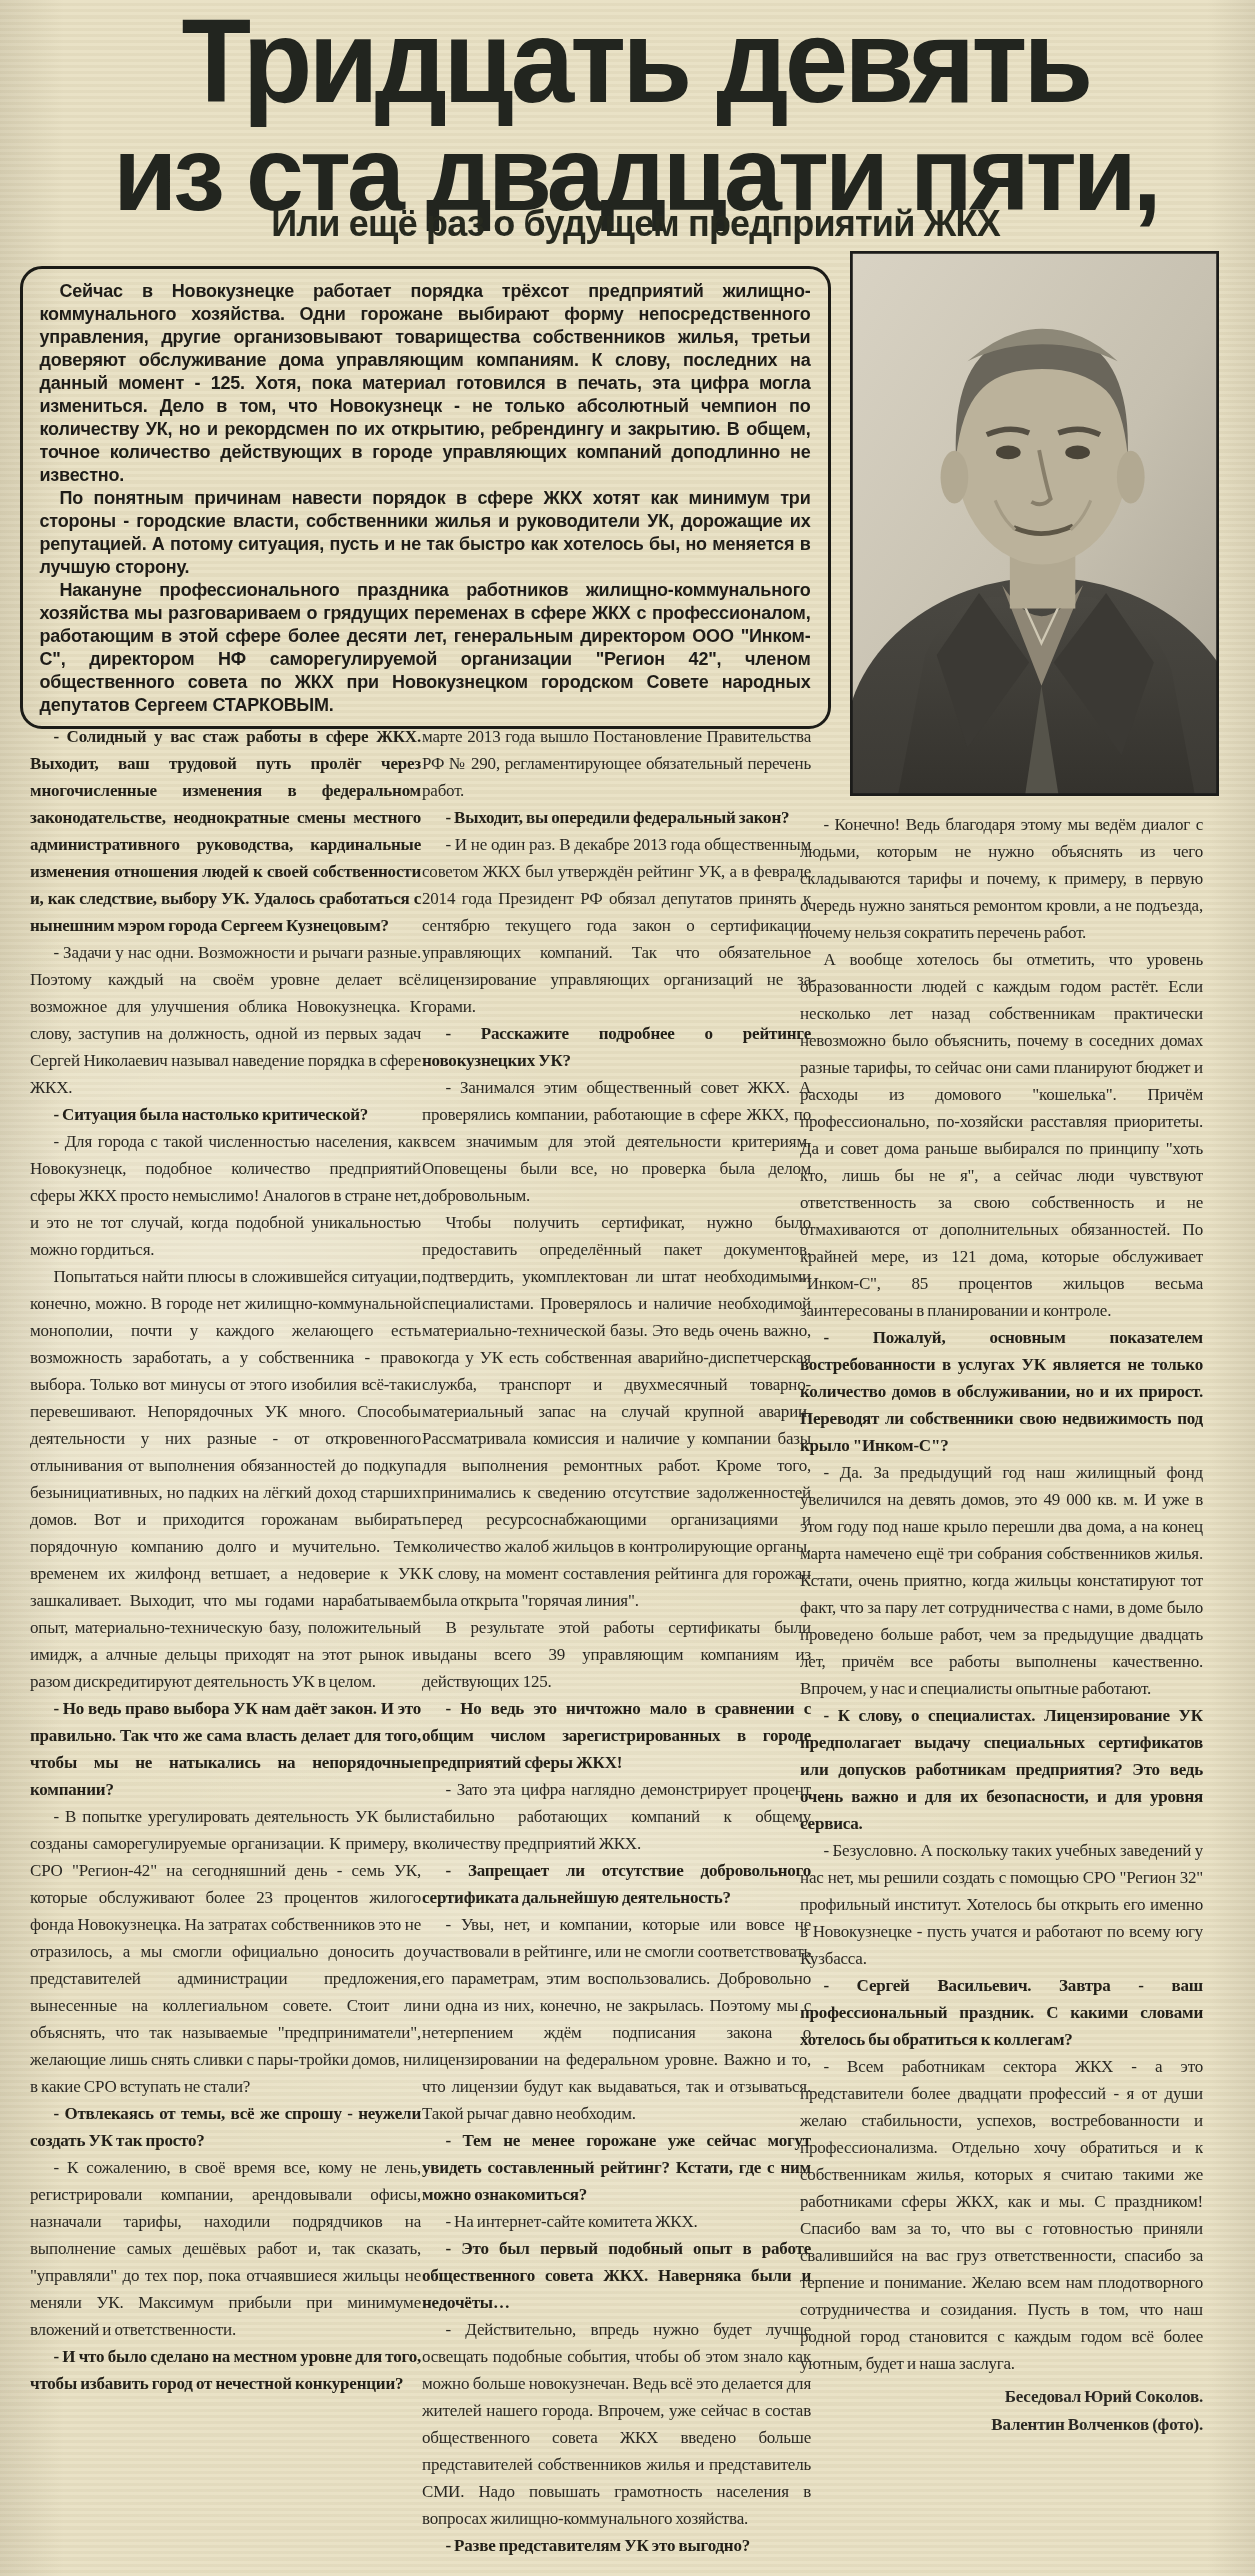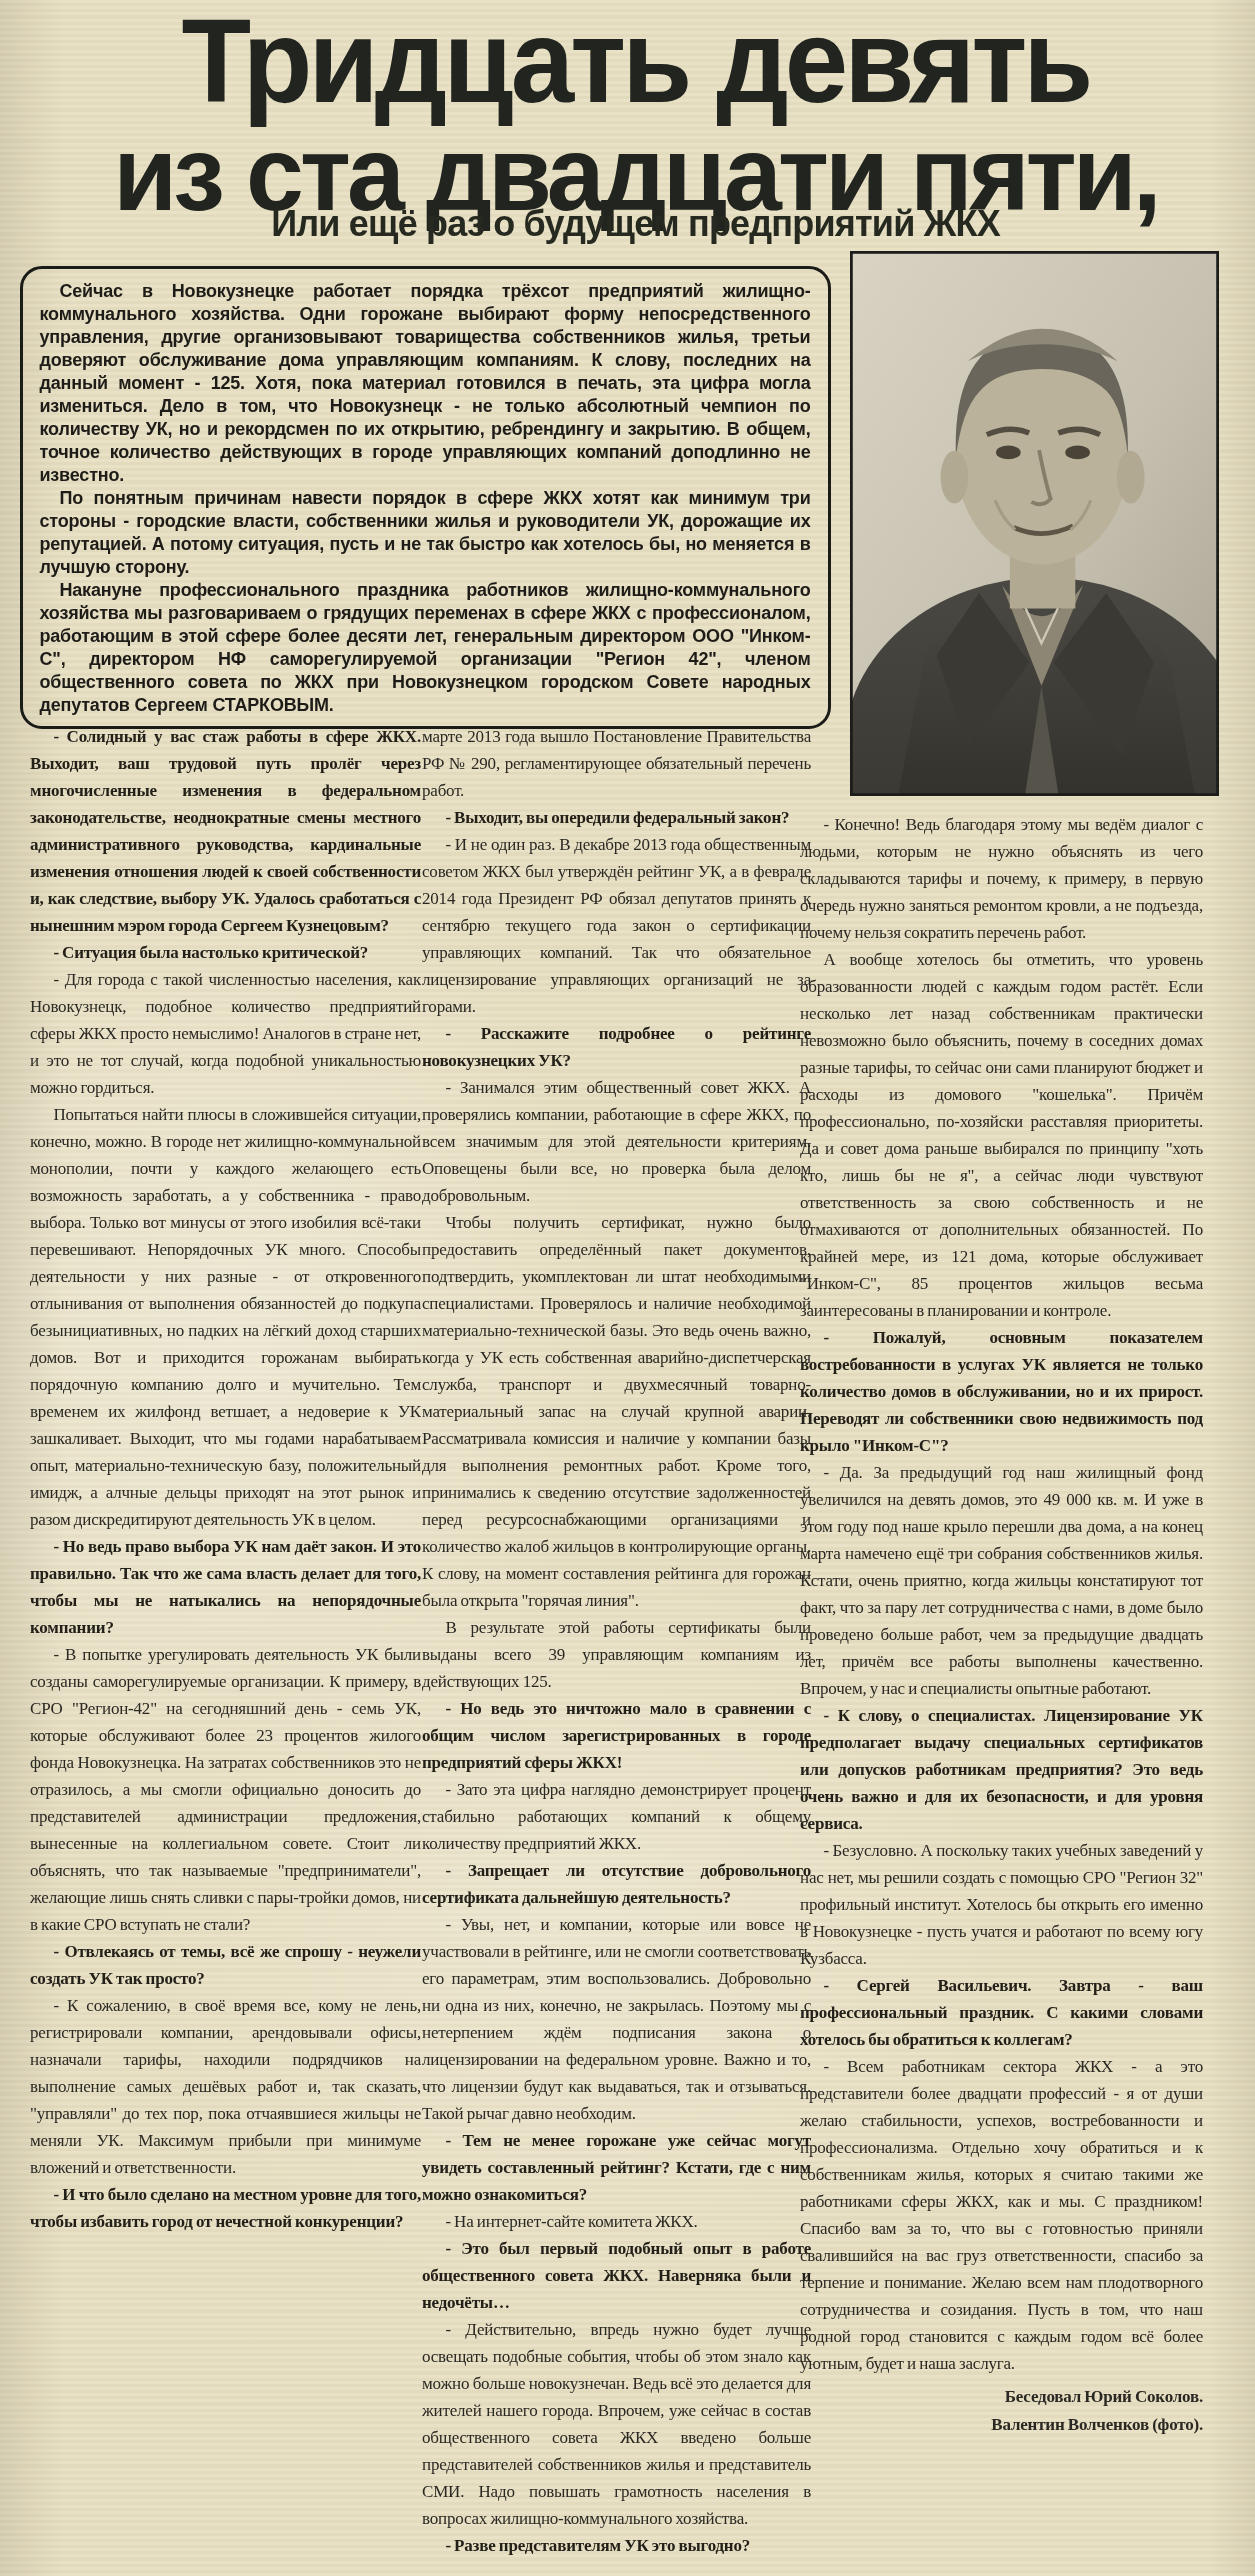--- a/index.html
+++ b/index.html
@@ -100,20 +100,21 @@
       <path d="M243 255 Q252 300 258 318 Q247 330 233 322" stroke="#877e6a" stroke-width="5" fill="none"></path>
       <path d="M210 355 Q247 372 287 353" stroke="#5d5646" stroke-width="6" fill="none"></path>
       <path d="M186 320 Q196 345 212 358" stroke="#a49b85" stroke-width="4" fill="none"></path>
       <path d="M310 320 Q300 345 284 358" stroke="#a49b85" stroke-width="4" fill="none"></path>
       <rect x="0" y="0" width="474" height="700" fill="none" stroke="#1c1c1a" stroke-width="2"></rect>
     </svg>
   </div>
 
   <div class="col c1">
     <p class="q">- Солидный у вас стаж работы в сфере ЖКХ. Выходит, ваш трудовой путь пролёг через многочисленные изменения в федеральном законодательстве, неоднократные смены местного административного руководства, кардинальные изменения отношения людей к своей собственности и, как следствие, выбору УК. Удалось сработаться с нынешним мэром города Сергеем Кузнецовым?</p>
+    <p class="a">- Задачи у нас одни. Возможности и рычаги разные. Поэтому каждый на своём уровне делает всё возможное для улучшения облика Новокузнецка. К слову, заступив на должность, одной из первых задач Сергей Николаевич называл наведение порядка в сфере ЖКХ.</p>
     <p class="q">- Ситуация была настолько критической?</p>
     <p class="a">- Для города с такой численностью населения, как Новокузнецк, подобное количество предприятий сферы ЖКХ просто немыслимо! Аналогов в стране нет, и это не тот случай, когда подобной уникальностью можно гордиться.</p>
     <p class="a">Попытаться найти плюсы в сложившейся ситуации, конечно, можно. В городе нет жилищно-коммунальной монополии, почти у каждого желающего есть возможность заработать, а у собственника - право выбора. Только вот минусы от этого изобилия всё-таки перевешивают. Непорядочных УК много. Способы деятельности у них разные - от откровенного отлынивания от выполнения обязанностей до подкупа безынициативных, но падких на лёгкий доход старших домов. Вот и приходится горожанам выбирать порядочную компанию долго и мучительно. Тем временем их жилфонд ветшает, а недоверие к УК зашкаливает. Выходит, что мы годами нарабатываем опыт, материально-техническую базу, положительный имидж, а алчные дельцы приходят на этот рынок и разом дискредитируют деятельность УК в целом.</p>
     <p class="q">- Но ведь право выбора УК нам даёт закон. И это правильно. Так что же сама власть делает для того, чтобы мы не натыкались на непорядочные компании?</p>
     <p class="a">- В попытке урегулировать деятельность УК были созданы саморегулируемые организации. К примеру, в СРО "Регион-42" на сегодняшний день - семь УК, которые обслуживают более 23 процентов жилого фонда Новокузнецка. На затратах собственников это не отразилось, а мы смогли официально доносить до представителей администрации предложения, вынесенные на коллегиальном совете. Стоит ли объяснять, что так называемые "предприниматели", желающие лишь снять сливки с пары-тройки домов, ни в какие СРО вступать не стали?</p>
     <p class="q">- Отвлекаясь от темы, всё же спрошу - неужели создать УК так просто?</p>
     <p class="a">- К сожалению, в своё время все, кому не лень, регистрировали компании, арендовывали офисы, назначали тарифы, находили подрядчиков на выполнение самых дешёвых работ и, так сказать, "управляли" до тех пор, пока отчаявшиеся жильцы не меняли УК. Максимум прибыли при минимуме вложений и ответственности.</p>
     <p class="q">- И что было сделано на местном уровне для того, чтобы избавить город от нечестной конкуренции?</p>
   </div>
 

